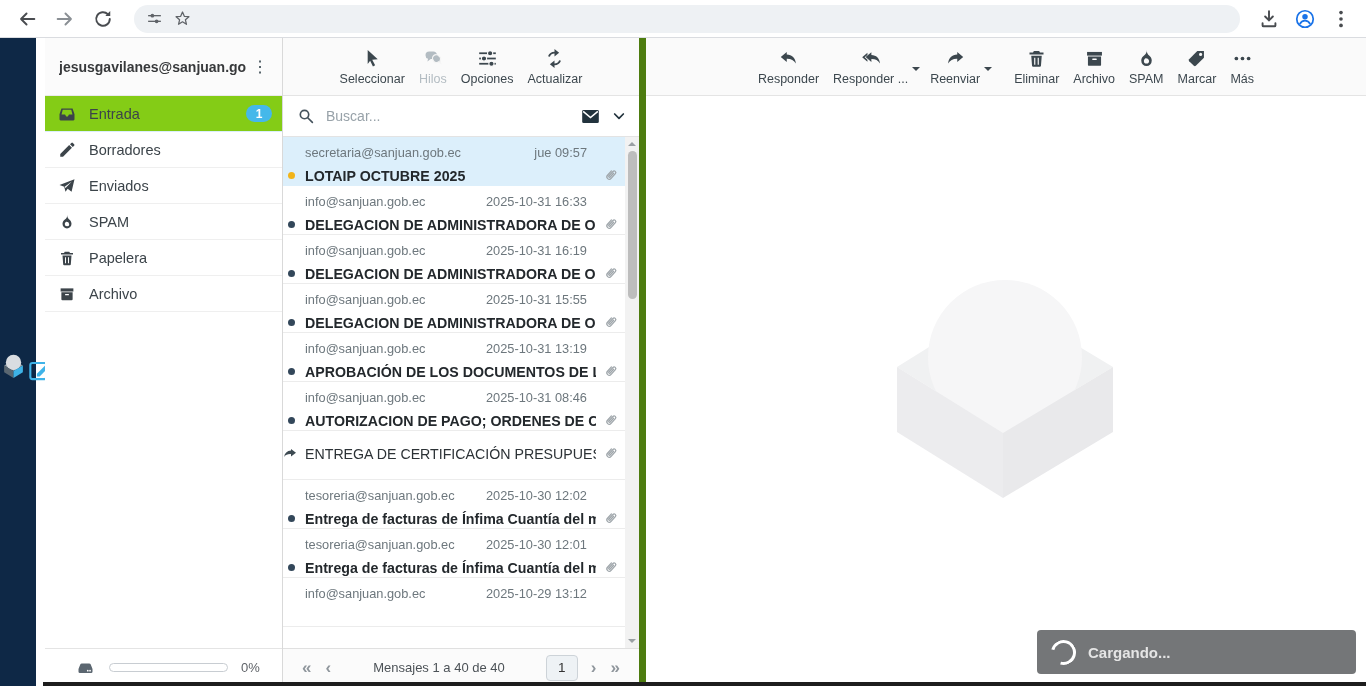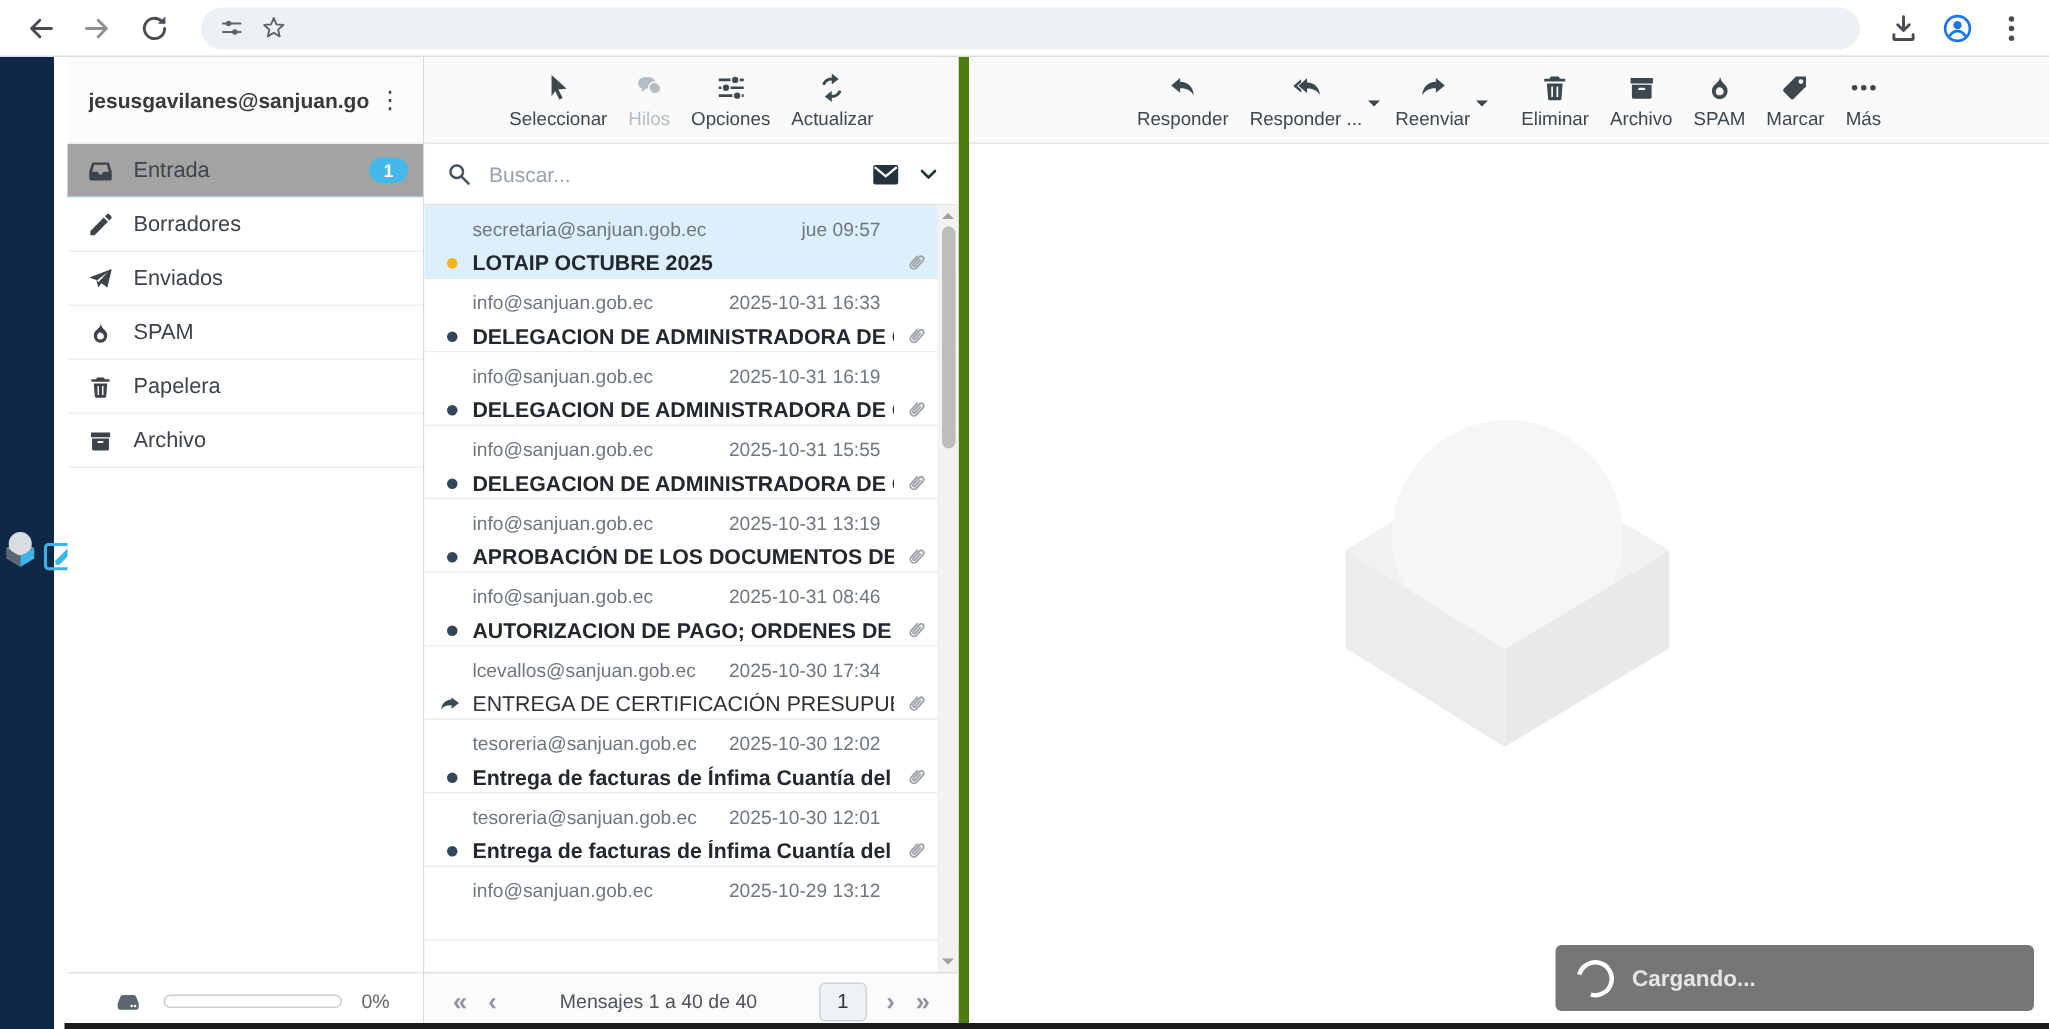--- a/index.html
+++ b/index.html
@@ -23,42 +23,42 @@
   .nav .grow{flex:1}
 
   
   .folders{position:absolute;left:45px;top:38px;width:238px;bottom:0;background:#fff;border-right:1px solid #d9d9d9;box-sizing:border-box}
   .acct{height:58px;background:#fbfbfb;border-bottom:1px solid #eaeaea;display:flex;align-items:center;padding:0 8px 0 14px;box-sizing:border-box}
   .acct .mail{flex:1;font-size:14px;font-weight:700;color:#37393b;white-space:nowrap;overflow:hidden}
   .acct .kebab{font-size:16px;color:#37474f;padding:2px 6px;cursor:pointer}
   .frow{height:36px;display:flex;align-items:center;padding:0 10px 0 13px;border-bottom:1px solid #efefef;cursor:pointer;box-sizing:border-box}
   .frow svg{width:18px;height:18px;color:#3c444a;margin-right:13px}
   .frow .lbl{font-size:14.5px;color:#3c444a}
-  .frow.sel{background:#a3a3a3;border-bottom-color:#daeffc}
+  .frow.sel{background:#84cc16;border-bottom-color:#daeffc}
   .badge{margin-left:auto;background:#45b8ea;color:#fff;font-size:12px;font-weight:700;min-width:26px;height:17px;border-radius:9px;display:flex;align-items:center;justify-content:center}
   .quota{position:absolute;left:0;right:0;bottom:0;height:38px;border-top:1px solid #e4e4e4;display:flex;align-items:center;padding-left:30px;background:#fff;box-sizing:border-box}
   .quota svg{width:21px;height:21px;color:#5b6670}
   .qbar{width:117px;height:7px;border:1px solid #c8cdd2;border-radius:5px;background:#fff;margin-left:13px}
   .qpct{margin-left:13px;font-size:13px;color:#5f6368}
 
   
   .listpane{position:absolute;left:283px;top:38px;width:363px;bottom:0;background:#fff;border-right:7px solid #4d7c0f;box-sizing:border-box}
   .ltoolbar{height:58px;background:#fafafa;border-bottom:1px solid #e4e4e4;display:flex;align-items:center;justify-content:center;box-sizing:border-box}
   .tb{display:flex;flex-direction:column;align-items:center;gap:3px;color:#3c474e;font-size:12.5px;padding:0 7px;cursor:pointer}
   .tb svg{width:21px;height:21px}
   .tb.dis{color:#b3bcc2;cursor:default}
   .caret{width:0;height:0;border:4.5px solid transparent;border-top-color:#3c474e;margin:8px 3px 0 -3px;cursor:pointer}
   .searchrow{height:41px;background:#fff;border-bottom:1px solid #e3e3e3;display:flex;align-items:center;padding:0 12px 0 14px;box-sizing:border-box}
   .searchrow svg.mag{width:18px;height:18px;color:#44525c;margin-right:9px}
   .searchrow input{border:0;outline:0;background:transparent;flex:1;font-size:14px;color:#333;font-family:"Liberation Sans",sans-serif;min-width:0}
   .searchrow input::placeholder{color:#98a2a9}
   .searchrow .env{width:21px;height:21px;color:#22333d;margin-left:8px;cursor:pointer}
   .searchrow .chev{width:16px;height:16px;color:#22333d;margin-left:10px;cursor:pointer}
   .msglist{position:absolute;left:0;right:0;top:99px;bottom:38px;overflow:hidden}
-  .msg{height:49px;padding:8px 0 0 32px;border-bottom:1px solid #ececec;box-sizing:border-box;cursor:pointer;background:#fff}
+  .msg{height:49px;padding:8px 0 0 22px;border-bottom:1px solid #ececec;box-sizing:border-box;cursor:pointer;background:#fff}
   .msg.sel{background:#dceffb;border-bottom-color:#dceffb}
   .l1{display:flex;padding-right:52px;font-size:12.8px;color:#6d777d;line-height:16px}
   .l1 .sender{flex:1;white-space:nowrap;overflow:hidden}
   .l1 .date{margin-left:8px;white-space:nowrap}
   .l2{display:flex;align-items:center;margin-top:6px;padding-right:20px;position:relative}
   .dot{position:absolute;left:-17px;top:5px;width:7px;height:7px;border-radius:50%;background:#33475a}
   .msg.flagged .dot{background:#f2b419}
   .fwdic{position:absolute;left:-23px;top:1px;width:16px;height:16px;color:#3d4a52}
   .subject{flex:1;font-size:14.2px;font-weight:700;color:#23282c;white-space:nowrap;overflow:hidden}
   .msg.read .subject{font-weight:400;color:#2c3236}
@@ -512,24 +512,20 @@
           </div>
         <div class="l2">
             <span class="dot"></span>
             <span class="subject">AUTORIZACION DE PAGO; ORDENES DE CO…</span>
             <svg class="ic clip">
               <use href="#i-clip"></use>
             </svg>
           </div>
       </div>
       <div class="msg read">
-        <div class="l1">
-            <span class="sender">lcevallos@sanjuan.gob.ec</span>
-            <span class="date">2025-10-30 17:34</span>
-          </div>
         <div class="l2">
             <svg class="ic fwdic">
               <use href="#i-fwdmsg"></use>
             </svg>
             <span class="subject">ENTREGA DE CERTIFICACIÓN PRESUPUEST…</span>
             <svg class="ic clip">
               <use href="#i-clip"></use>
             </svg>
           </div>
       </div>

